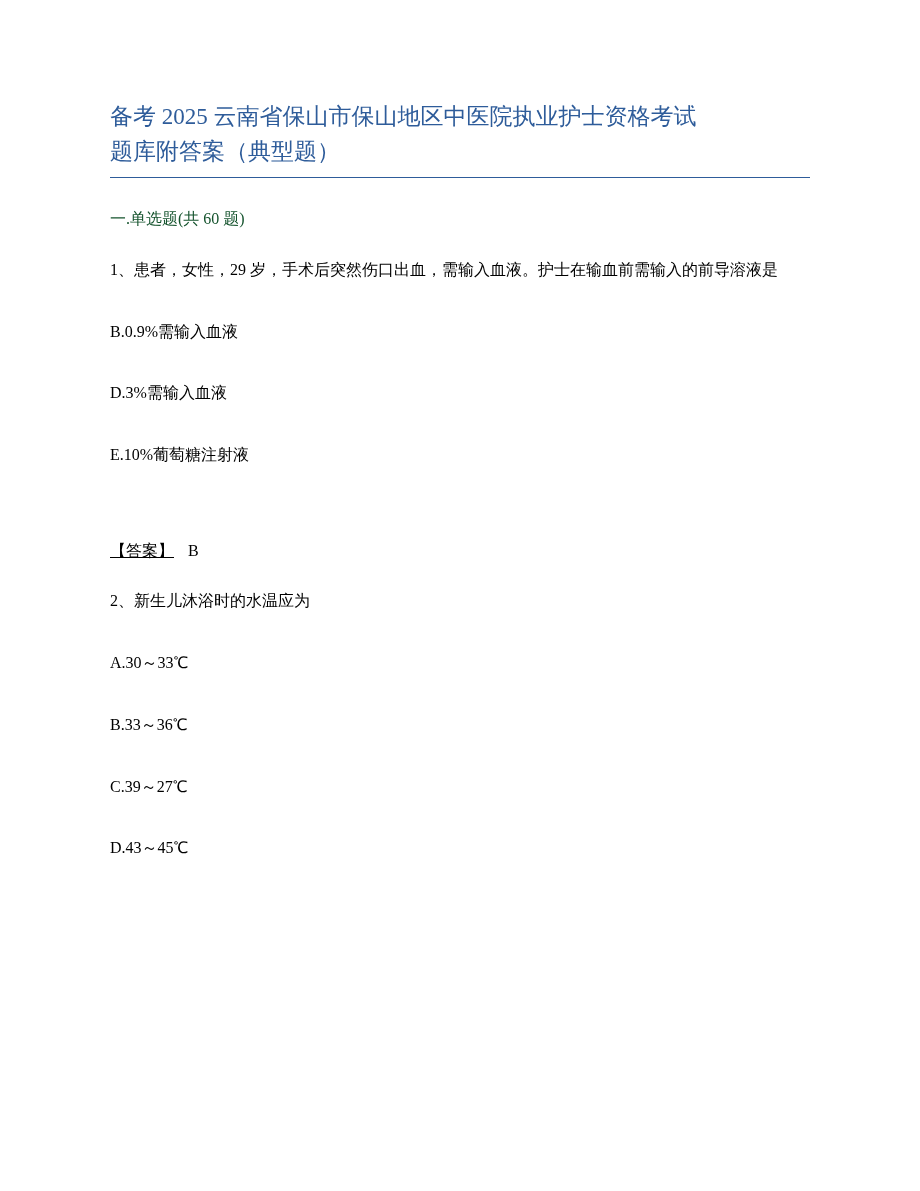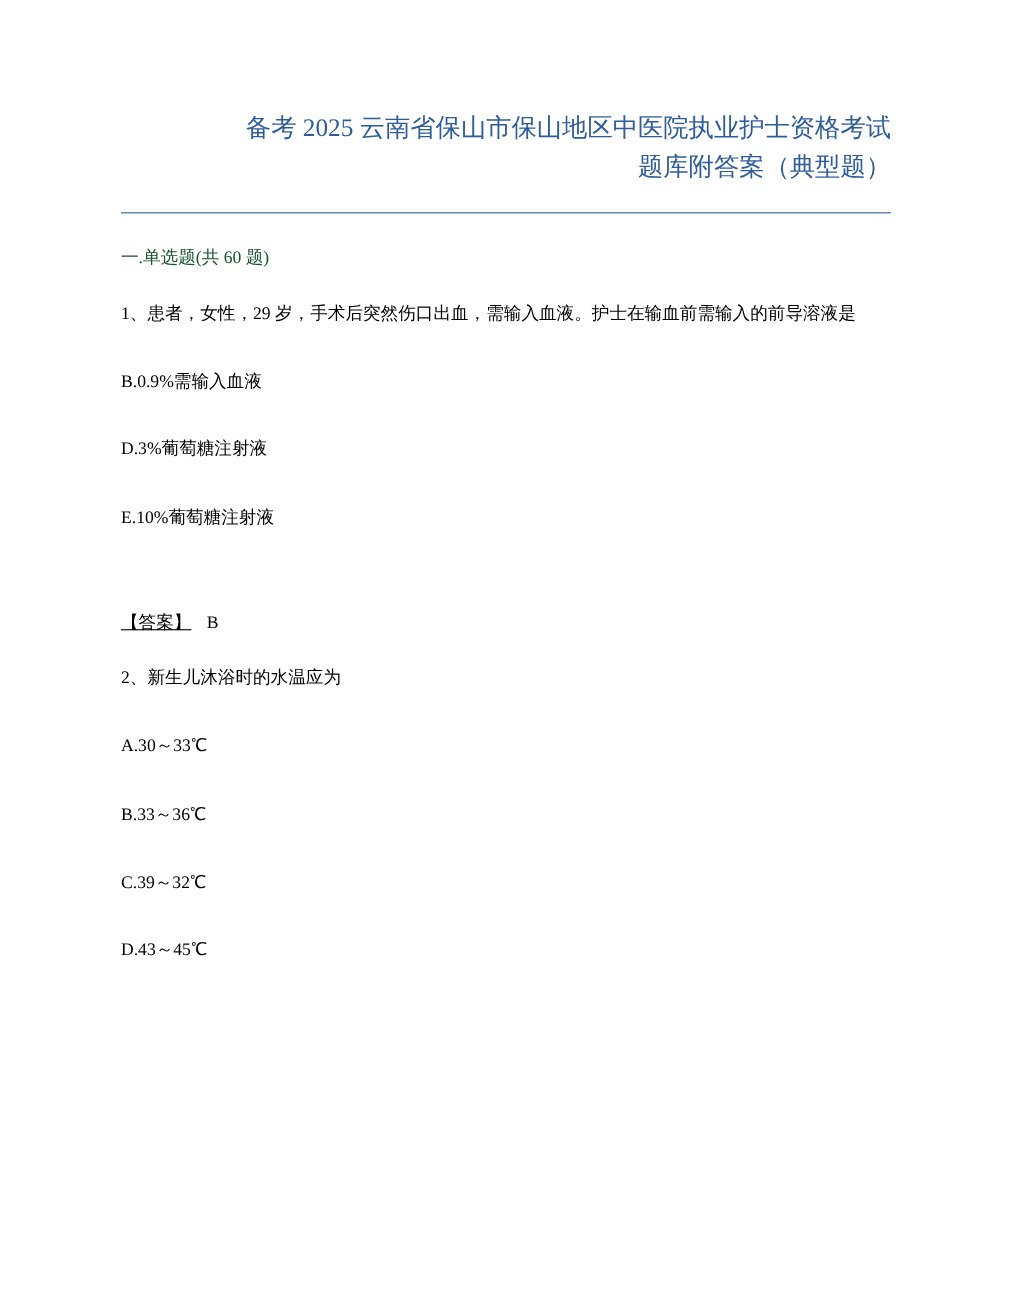--- a/index.html
+++ b/index.html
@@ -11,22 +11,22 @@
       font-family: "SimSun", "宋体", serif;
       background: #ffffff;
       width: 920px;
       height: 1191px;
       padding: 100px 110px 60px 110px;
       color: #000000;
       font-size: 16px;
       line-height: 1.6;
     }
     .title-wrap {
-      text-align: right;
-      margin-bottom: 24px;
+      text-align: left;
+      margin-bottom: 8px;
     }
     .title-line1, .title-line2 {
       color: #2e5c9a;
       font-size: 23px;
       font-weight: normal;
       font-family: "SimSun", "宋体", serif;
       line-height: 1.5;
     }
     .title-underline {
       border-bottom: 1px solid #2e5c9a;
@@ -73,27 +73,27 @@
   <div class="title-line1">备考 2025 云南省保山市保山地区中医院执业护士资格考试</div>
   <div class="title-line2">题库附答案（典型题）</div>
 </div>
 <div class="title-underline"></div>
 
 <div class="section-header">一.单选题(共 60 题)</div>
 
 <div class="question-block">
   <div class="question-stem">1、患者，女性，29 岁，手术后突然伤口出血，需输入血液。护士在输血前需输入的前导溶液是</div>
   <div class="option">B.0.9%需输入血液</div>
-  <div class="option">D.3%葡萄糖注射液</div>
+  <div class="option">D.3%需输入血液</div>
   <div class="option">E.10%葡萄糖注射液</div>
   <div class="answer-line">
     <span class="answer-label">【答案】</span>
     <span class="answer-value">B</span>
   </div>
 </div>
 
 <div class="question-block">
   <div class="question-stem" style="margin-bottom:36px;">2、新生儿沐浴时的水温应为</div>
   <div class="option">A.30～33℃</div>
   <div class="option">B.33～36℃</div>
-  <div class="option">C.39～32℃</div>
+  <div class="option">C.39～27℃</div>
   <div class="option">D.43～45℃</div>
 </div>
 
 </body></html>

